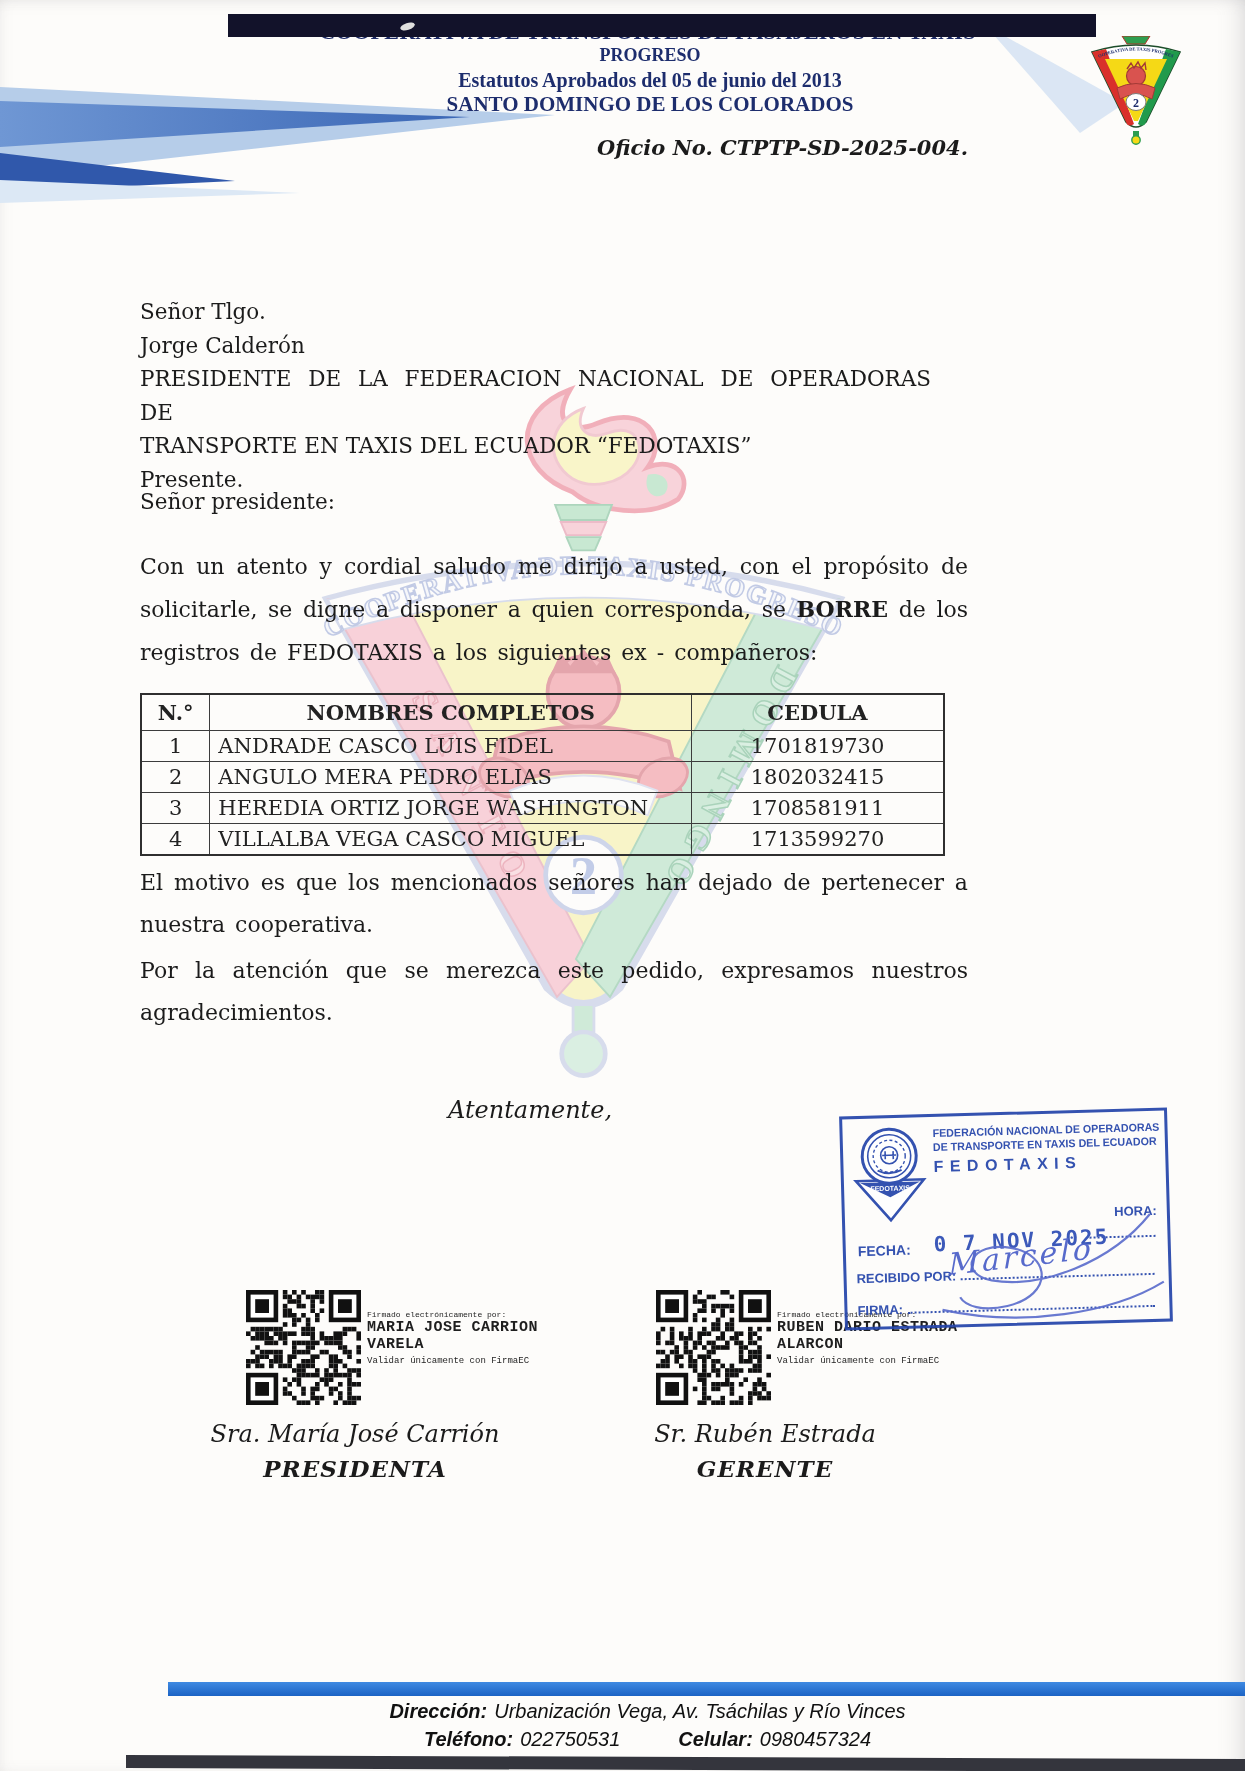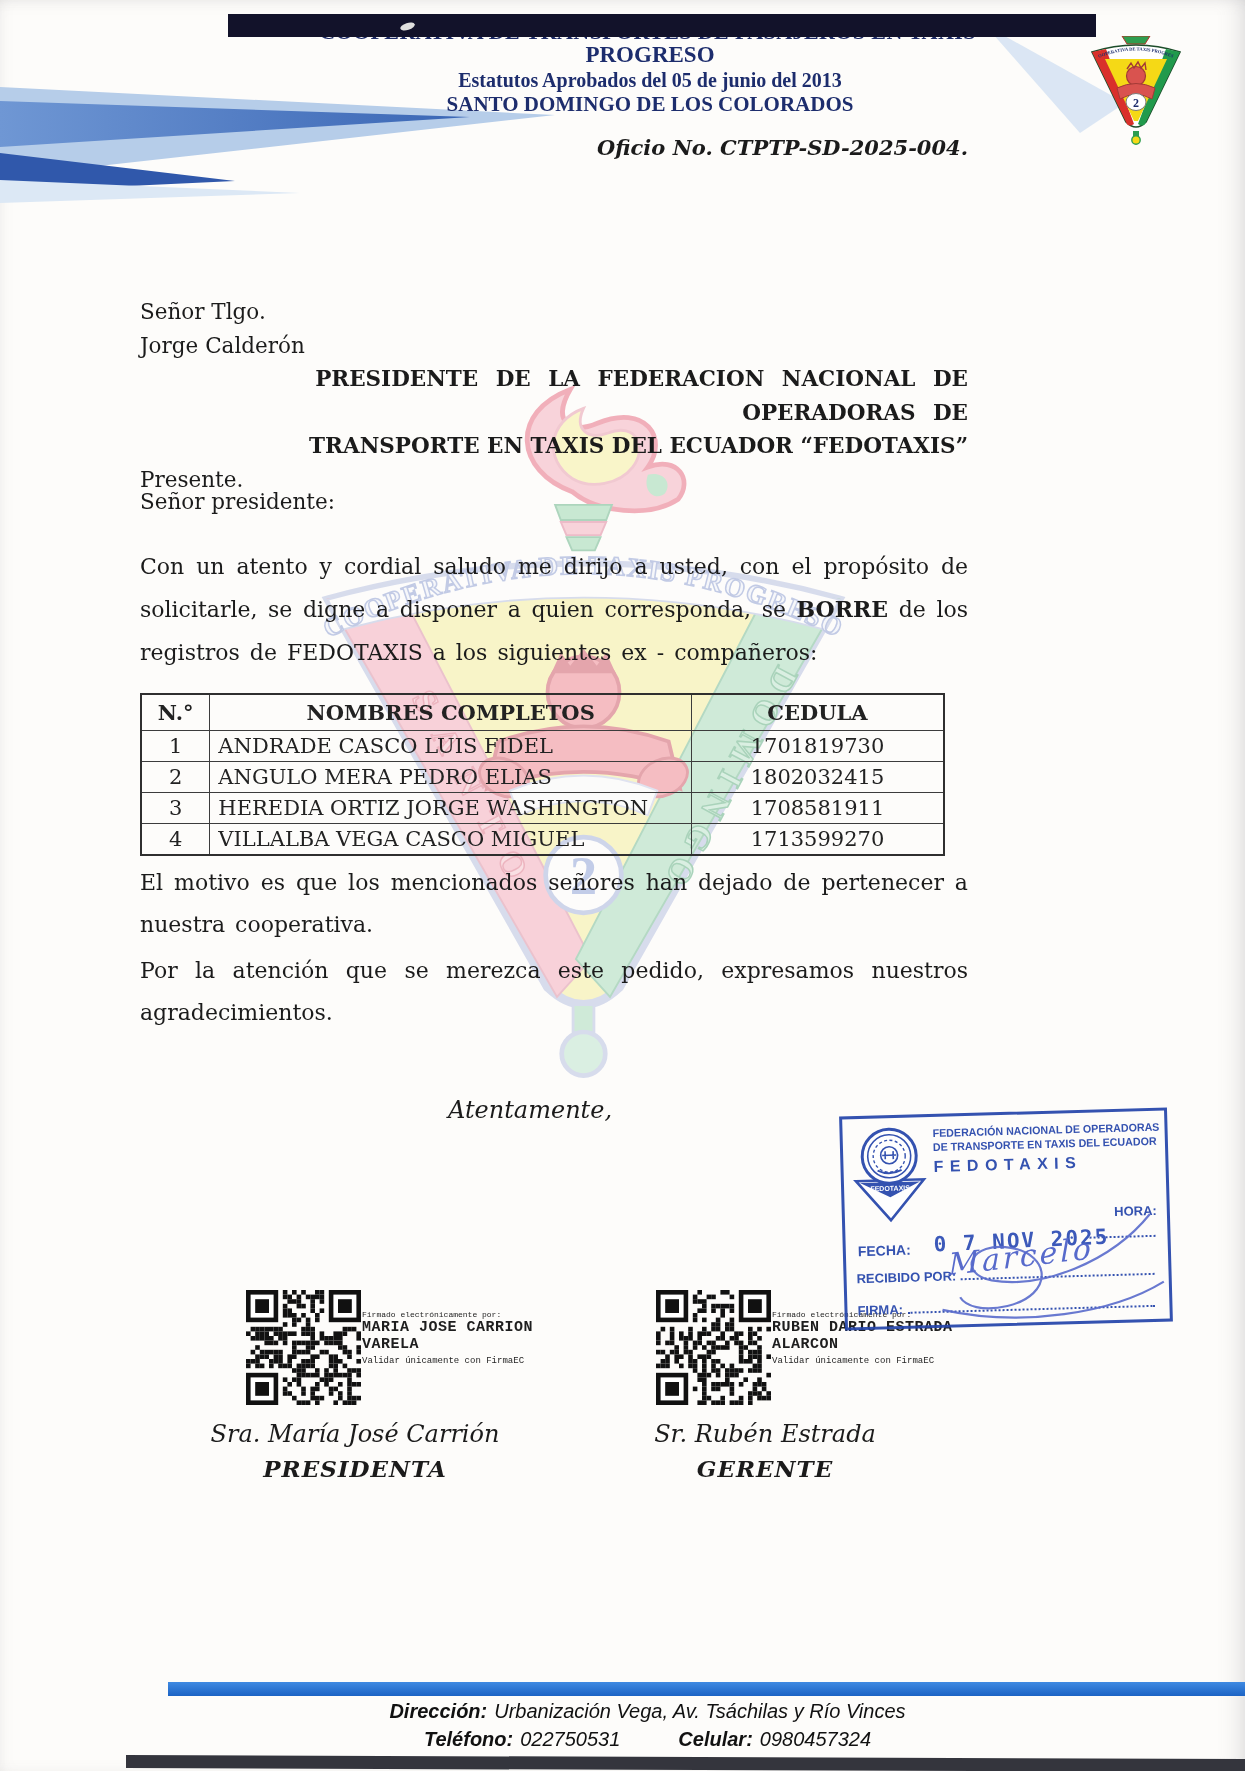--- a/index.html
+++ b/index.html
@@ -14,36 +14,36 @@
   svg{display:block;}
   
   .swoosh{position:absolute;left:0;top:85px;z-index:1;}
   .swoosh-right{position:absolute;left:985px;top:25px;z-index:1;}
   .topbar{position:absolute;left:228px;top:14px;width:868px;height:23px;background:#12122a;z-index:3;}
   .topbar::after{content:"";position:absolute;left:172px;top:9px;width:15px;height:7px;background:#f6f6f2;border-radius:50%;transform:rotate(-18deg);opacity:.9;}
   .header-cutline{position:absolute;left:190px;right:140px;top:19px;z-index:2;text-align:center;
     font-family:"Liberation Serif", serif;font-weight:bold;font-size:22px;color:#1c2a66;letter-spacing:.4px;}
   .header-center{position:absolute;left:190px;right:135px;top:42px;z-index:2;text-align:center;
     font-family:"Liberation Serif", serif;font-weight:bold;color:#1d2d6d;}
-  .h-prog{font-size:23px;line-height:26px;}
+  .h-prog{font-size:18px;line-height:26px;}
   .h-stat{font-size:20px;line-height:24px;}
   .h-city{font-size:21px;line-height:24px;}
   .coop-logo{position:absolute;left:1086px;top:36px;z-index:2;}
   .date-block{position:absolute;left:400px;top:128px;width:568px;text-align:right;z-index:2;}
   .date-line{font-size:24px;}
   .oficio{font-size:21px;font-weight:bold;font-style:italic;margin-top:7px;}
   
   .watermark{position:absolute;left:256px;top:380px;z-index:1;}
   .wm-arc{font-family:"Liberation Serif", serif;font-weight:bold;font-size:28px;letter-spacing:2px;
     fill:#f1f3fb;stroke:#92a3d4;stroke-width:1.6px;}
   .wm-side{font-family:"Liberation Serif", serif;font-weight:bold;font-size:36px;}
   .wm-num{font-family:"Liberation Serif", serif;font-weight:bold;font-size:58px;fill:#93a6da;}
   
   .addressee{position:absolute;left:140px;top:295px;width:828px;z-index:2;font-size:21.5px;line-height:33.5px;}
-  .addressee .bold{font-weight:bold;text-align:right;}
+  .addressee .bold{font-weight:normal;}
   .addressee .spread{word-spacing:10px;}
   .salutation{position:absolute;left:140px;top:489px;width:828px;z-index:2;font-size:21.5px;}
   .para{position:absolute;left:140px;width:828px;z-index:2;margin:0;font-size:22px;line-height:43px;
     text-align:justify;word-spacing:3px;}
   .p1{top:545px;}
   .p2{top:862px;line-height:42px;}
   .p3{top:950px;line-height:42px;}
   .roster{position:absolute;left:140px;top:693px;width:805px;z-index:2;border-collapse:collapse;
     font-size:21px;color:#222;}
   .roster th,.roster td{border:1.6px solid #3c3c3c;padding:1px 8px;}
@@ -73,21 +73,21 @@
   .st-firma{top:184px;width:300px;}
   .dots{flex:1;border-bottom:2.4px dotted #2444aa;margin:0 2px 3px 4px;}
   .st-handwritten{position:absolute;left:102px;top:124px;z-index:2;font-family:"DejaVu Serif", serif;
     font-style:italic;font-size:30px;letter-spacing:3px;color:#4a5ec8;transform:rotate(-5deg) skewX(-6deg);}
   .st-sign{position:absolute;left:55px;top:95px;}
   
   .sig-block{position:absolute;top:1290px;z-index:2;display:flex;}
   .sig-left{left:246px;}
   .sig-right{left:656px;}
   .qr{width:116px;height:116px;}
-  .sig-text{padding-top:20px;font-family:"Liberation Mono", monospace;color:#1e1e1e;}
+  .sig-text{margin-left:5px;padding-top:20px;font-family:"Liberation Mono", monospace;color:#1e1e1e;}
   .sig-tiny{font-size:8px;}
   .sig-name{font-size:15px;font-weight:bold;letter-spacing:.5px;line-height:17px;}
   .sig-validar{font-size:9px;margin-top:3px;}
   .name-block{position:absolute;top:1420px;width:330px;z-index:2;text-align:center;}
   .nb-left{left:190px;}
   .nb-right{left:600px;}
   .nb-name{font-style:italic;font-size:24px;}
   .nb-role{font-weight:bold;font-style:italic;font-size:23px;letter-spacing:1px;margin-top:7px;}
   
   .footer-bar{position:absolute;left:168px;top:1682px;width:1077px;height:14px;z-index:2;

